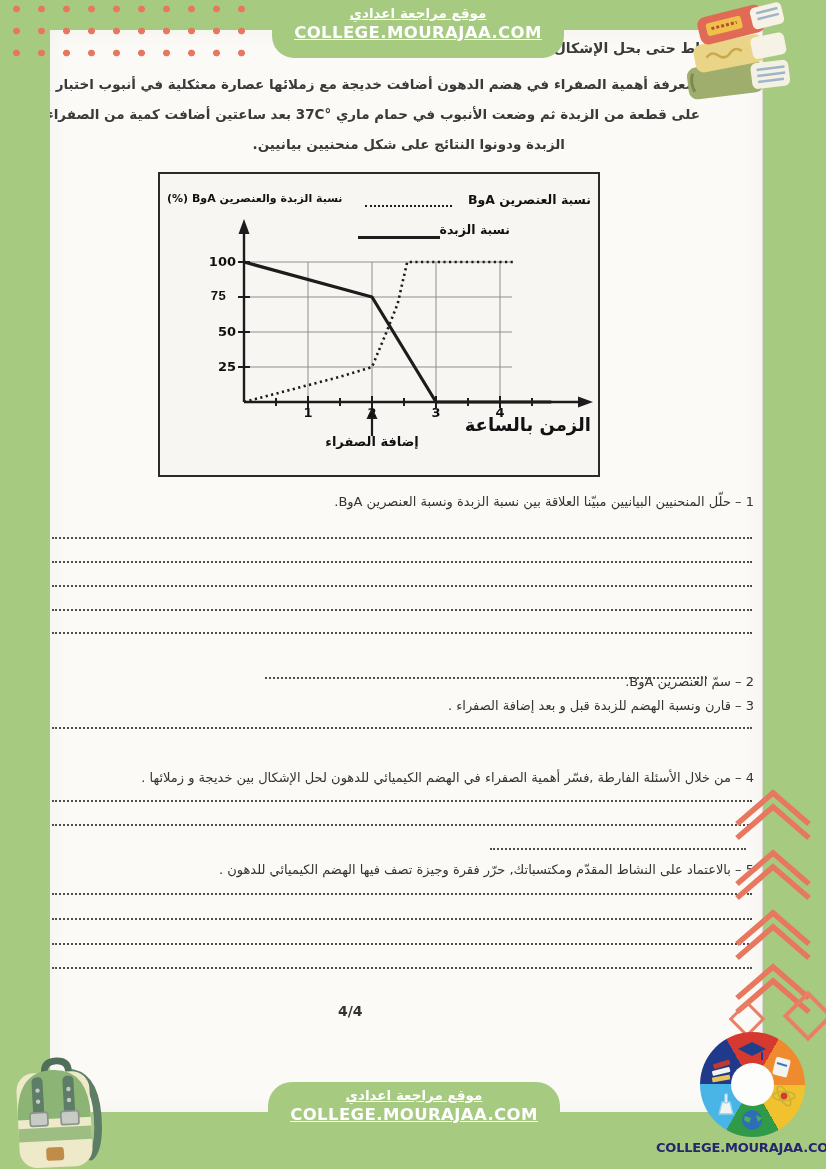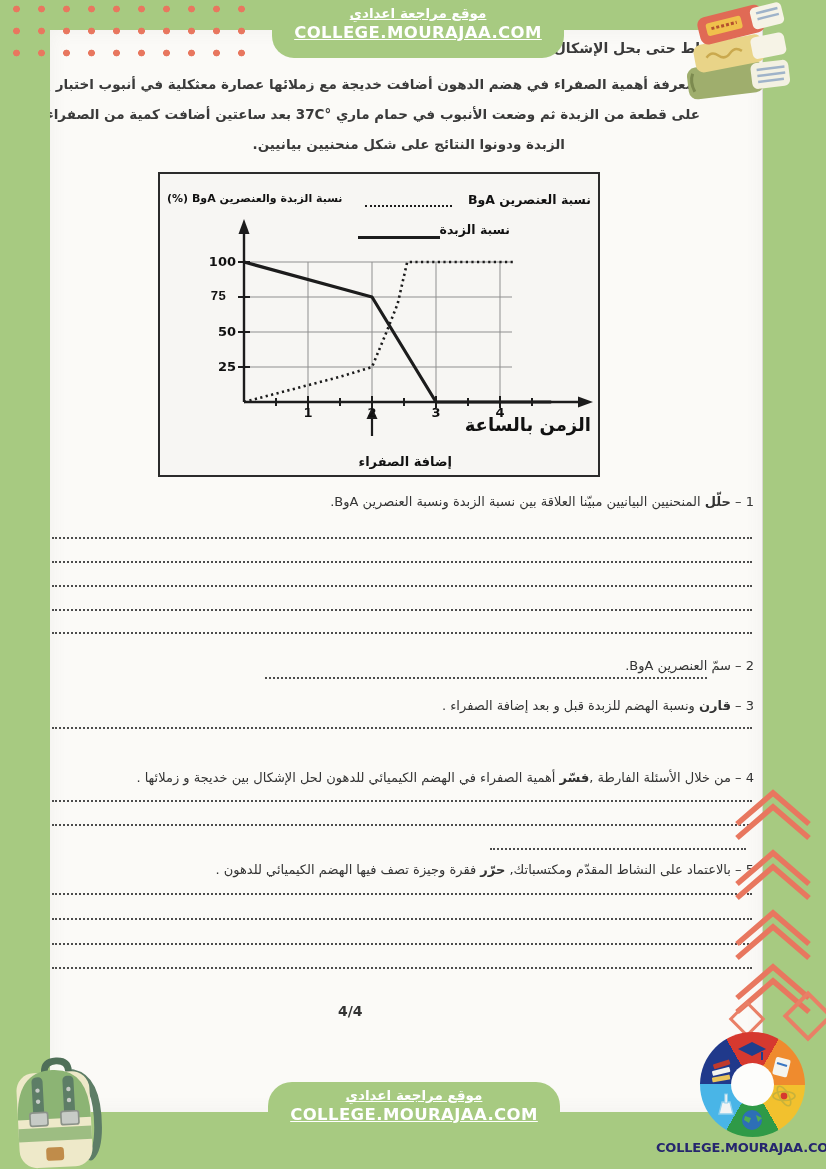--- a/index.html
+++ b/index.html
@@ -47,27 +47,27 @@
     left:108px;top:142px;width:442px;height:305px;box-sizing:border-box;
     border:2.5px solid #2b2b2b;background:#f7f6f3;
   }
   .chart-box .lbl{position:absolute;font-weight:bold;color:#111;white-space:nowrap;}
   .ylabel{left:7px;top:18px;font-size:11px;}
   .legend1{right:7px;top:18px;font-size:12.5px;}
   .legend2{right:88px;top:48px;font-size:12.5px;}
   .sample-dotted{position:absolute;left:205px;top:31px;width:87px;border-top:2.6px dotted #1c1c1c;}
   .sample-solid{position:absolute;left:198px;top:62px;width:82px;border-top:3px solid #1c1c1c;}
   .xlabel{right:7px;top:240px;font-size:18px;}
-  .anno{left:132px;top:280px;width:160px;font-size:13px;}
+  .anno{left:132px;top:260px;width:160px;text-align:center;font-size:13px;}
   .ytick{position:absolute;width:38px;text-align:right;font-size:13px;font-weight:bold;color:#111;}
   .xtick{position:absolute;width:16px;text-align:center;font-size:13px;font-weight:bold;color:#111;top:231px;}
   .plot-svg{position:absolute;left:0;top:0;}
   
   .question{font-size:13px;font-weight:500;color:#333;white-space:nowrap;right:8px;}
-  .question b{font-weight:bold;}
+  .question b{font-weight:normal;}
   .ans{height:0;border-bottom:2px dotted #4c4c4c;left:2px;right:10px;}
   .pagenum{left:288px;top:973px;font-size:14px;font-weight:bold;color:#333;}
   
   .chev{left:734px;width:78px;height:54px;z-index:6;}
   
   .diamond{border:3px solid #e97f66;transform:rotate(45deg);z-index:6;background:transparent;}
   
   .logo-ring{
     left:700px;top:1032px;width:105px;height:105px;border-radius:50%;z-index:7;
     background:conic-gradient(from -30deg,#d6392f 0deg 60deg,#ef8b2e 60deg 120deg,#f2c12e 120deg 180deg,#2f9a47 180deg 240deg,#49b5e7 240deg 300deg,#20398b 300deg 360deg);
@@ -152,21 +152,21 @@
   <div class="abs question rtl" style="top:464px;">
     <span>1 –</span>
     <span></span><b>حلّل</b><span> المنحنيين البيانيين مبيّنا العلاقة بين نسبة الزبدة ونسبة العنصرين AوB.</span>
   </div>
   <div class="abs ans" style="top:507px;"></div>
   <div class="abs ans" style="top:531px;"></div>
   <div class="abs ans" style="top:555px;"></div>
   <div class="abs ans" style="top:579px;"></div>
   <div class="abs ans" style="top:602px;"></div>
 
-  <div class="abs question rtl" style="top:628px;text-align:center;">
+  <div class="abs question rtl" style="top:644px;text-align:center;">
     <span>2 –</span>
     <span>سمّ العنصرين AوB.</span><b></b><span></span>
   </div>
   <div class="abs ans" style="top:647px;left:215px;right:55px;"></div>
 
   <div class="abs question rtl" style="top:668px;">
     <span>3 –</span>
     <span></span><b>قارن</b><span> ونسبة الهضم للزبدة قبل و بعد إضافة الصفراء .</span>
   </div>
   <div class="abs ans" style="top:697px;"></div>

